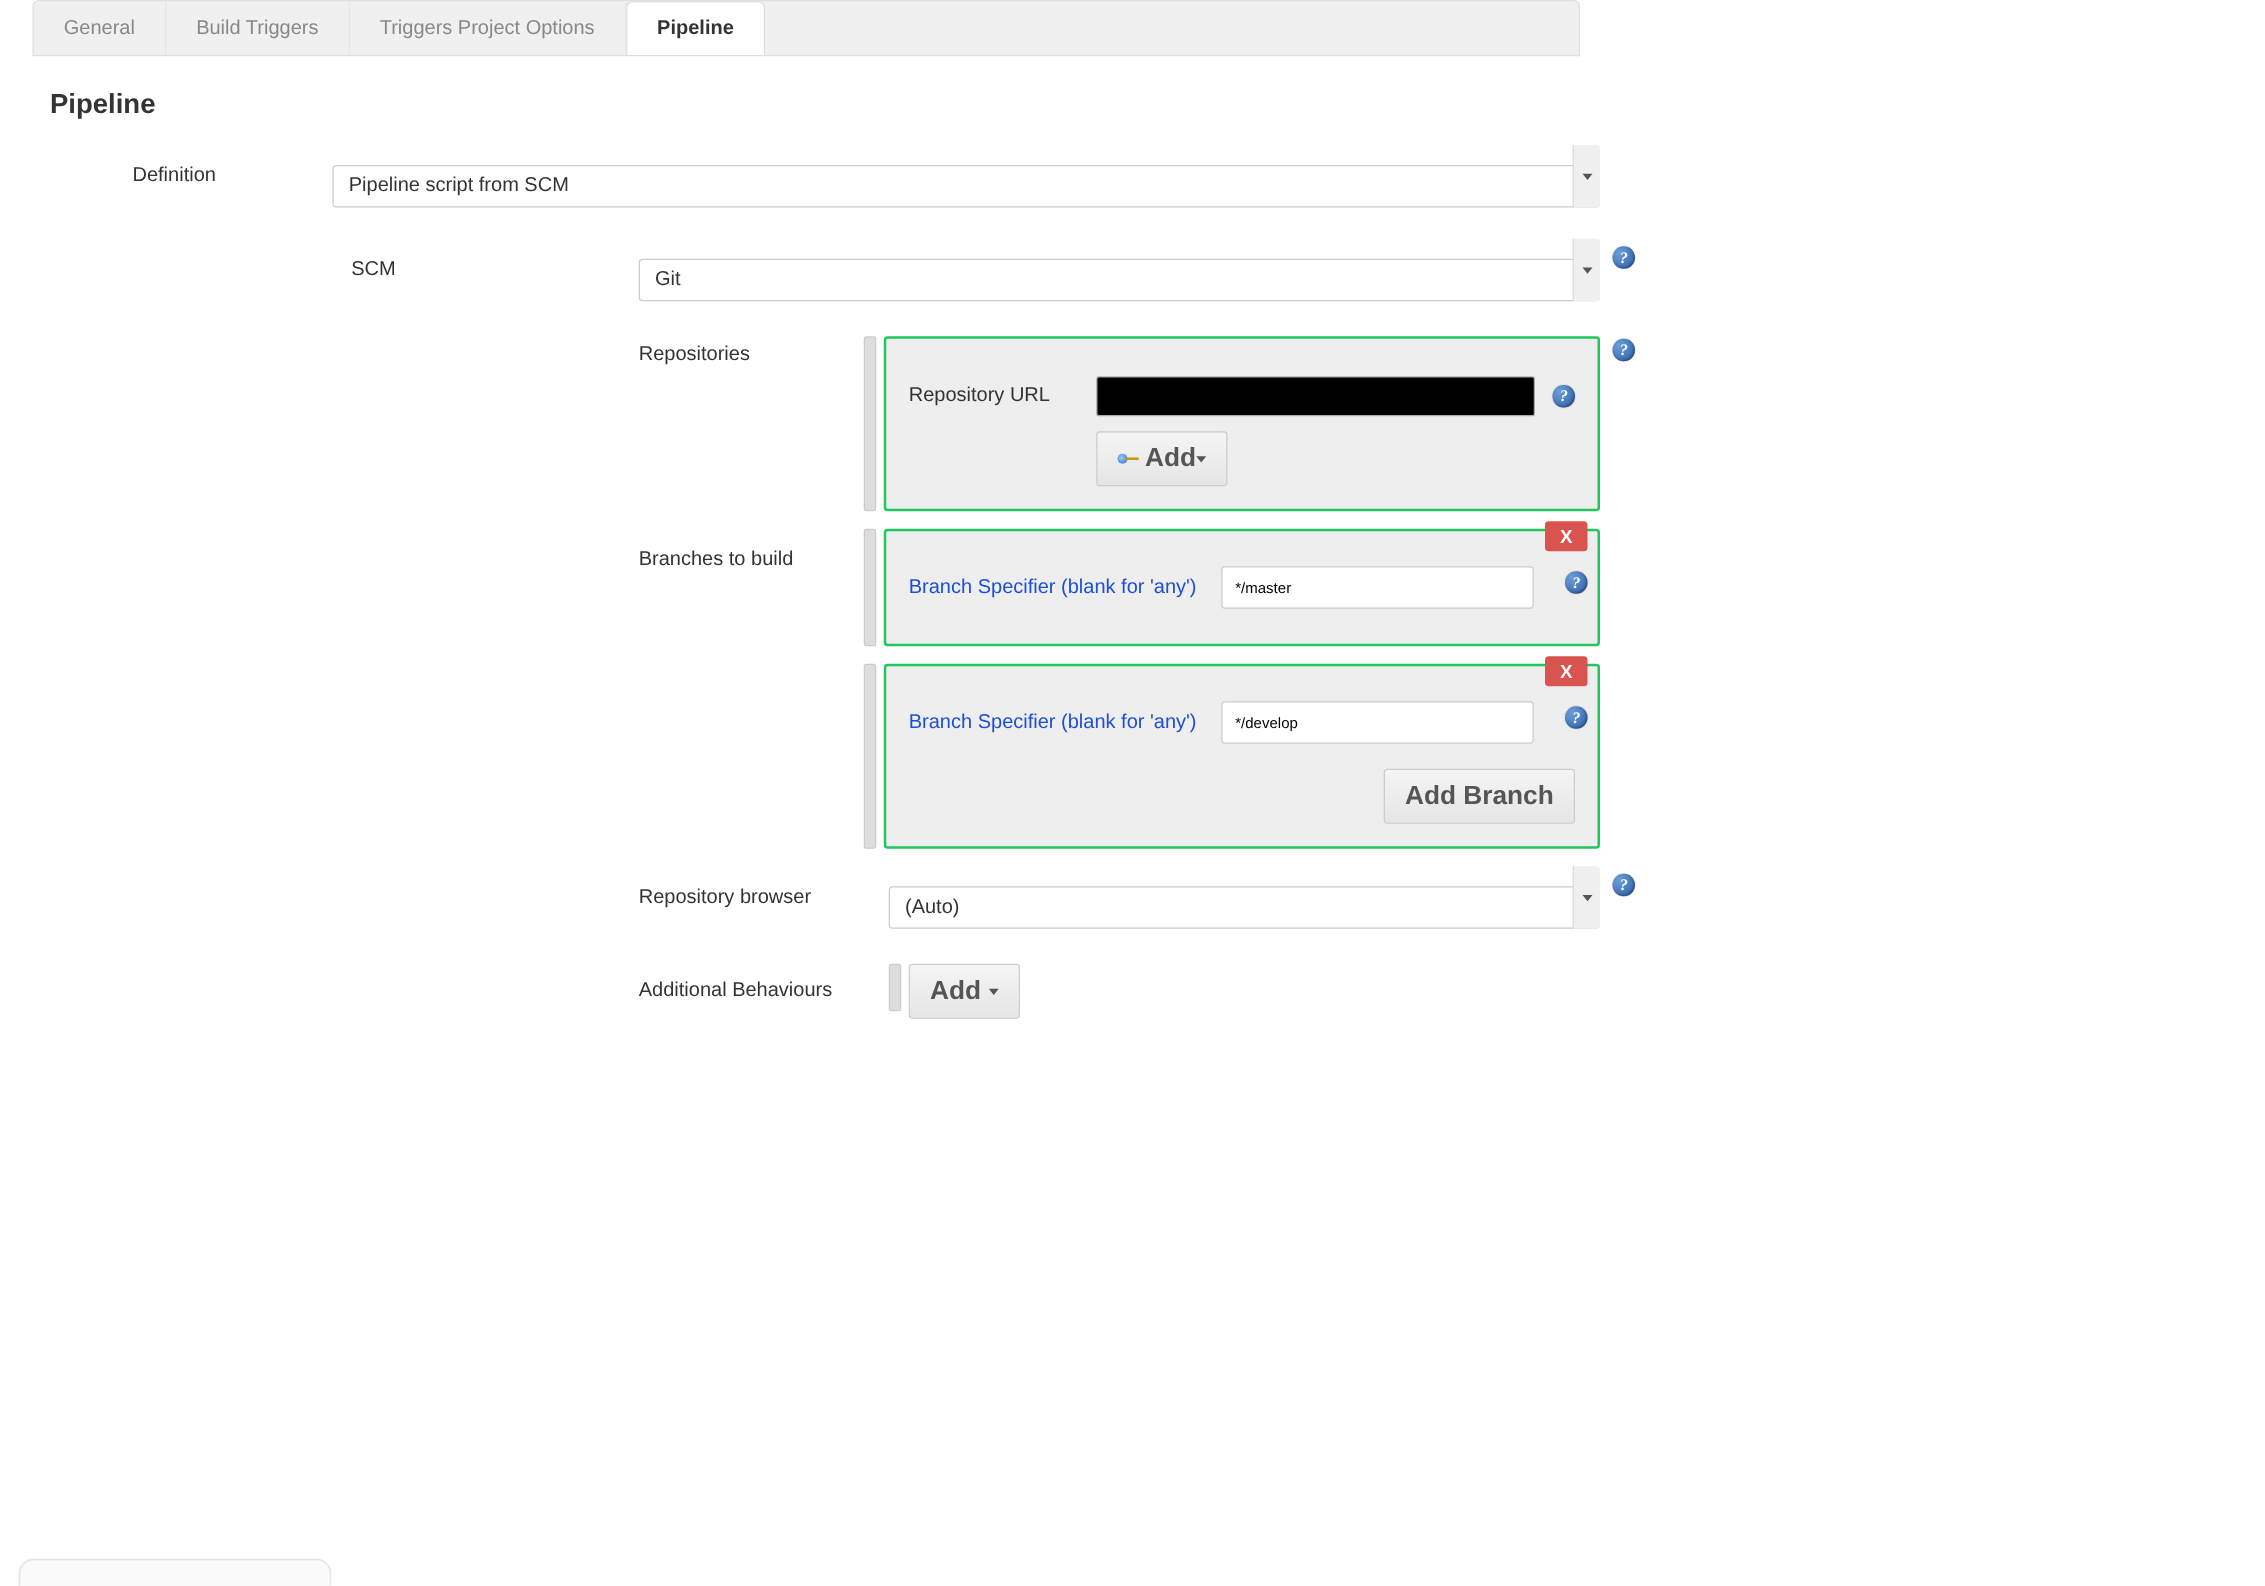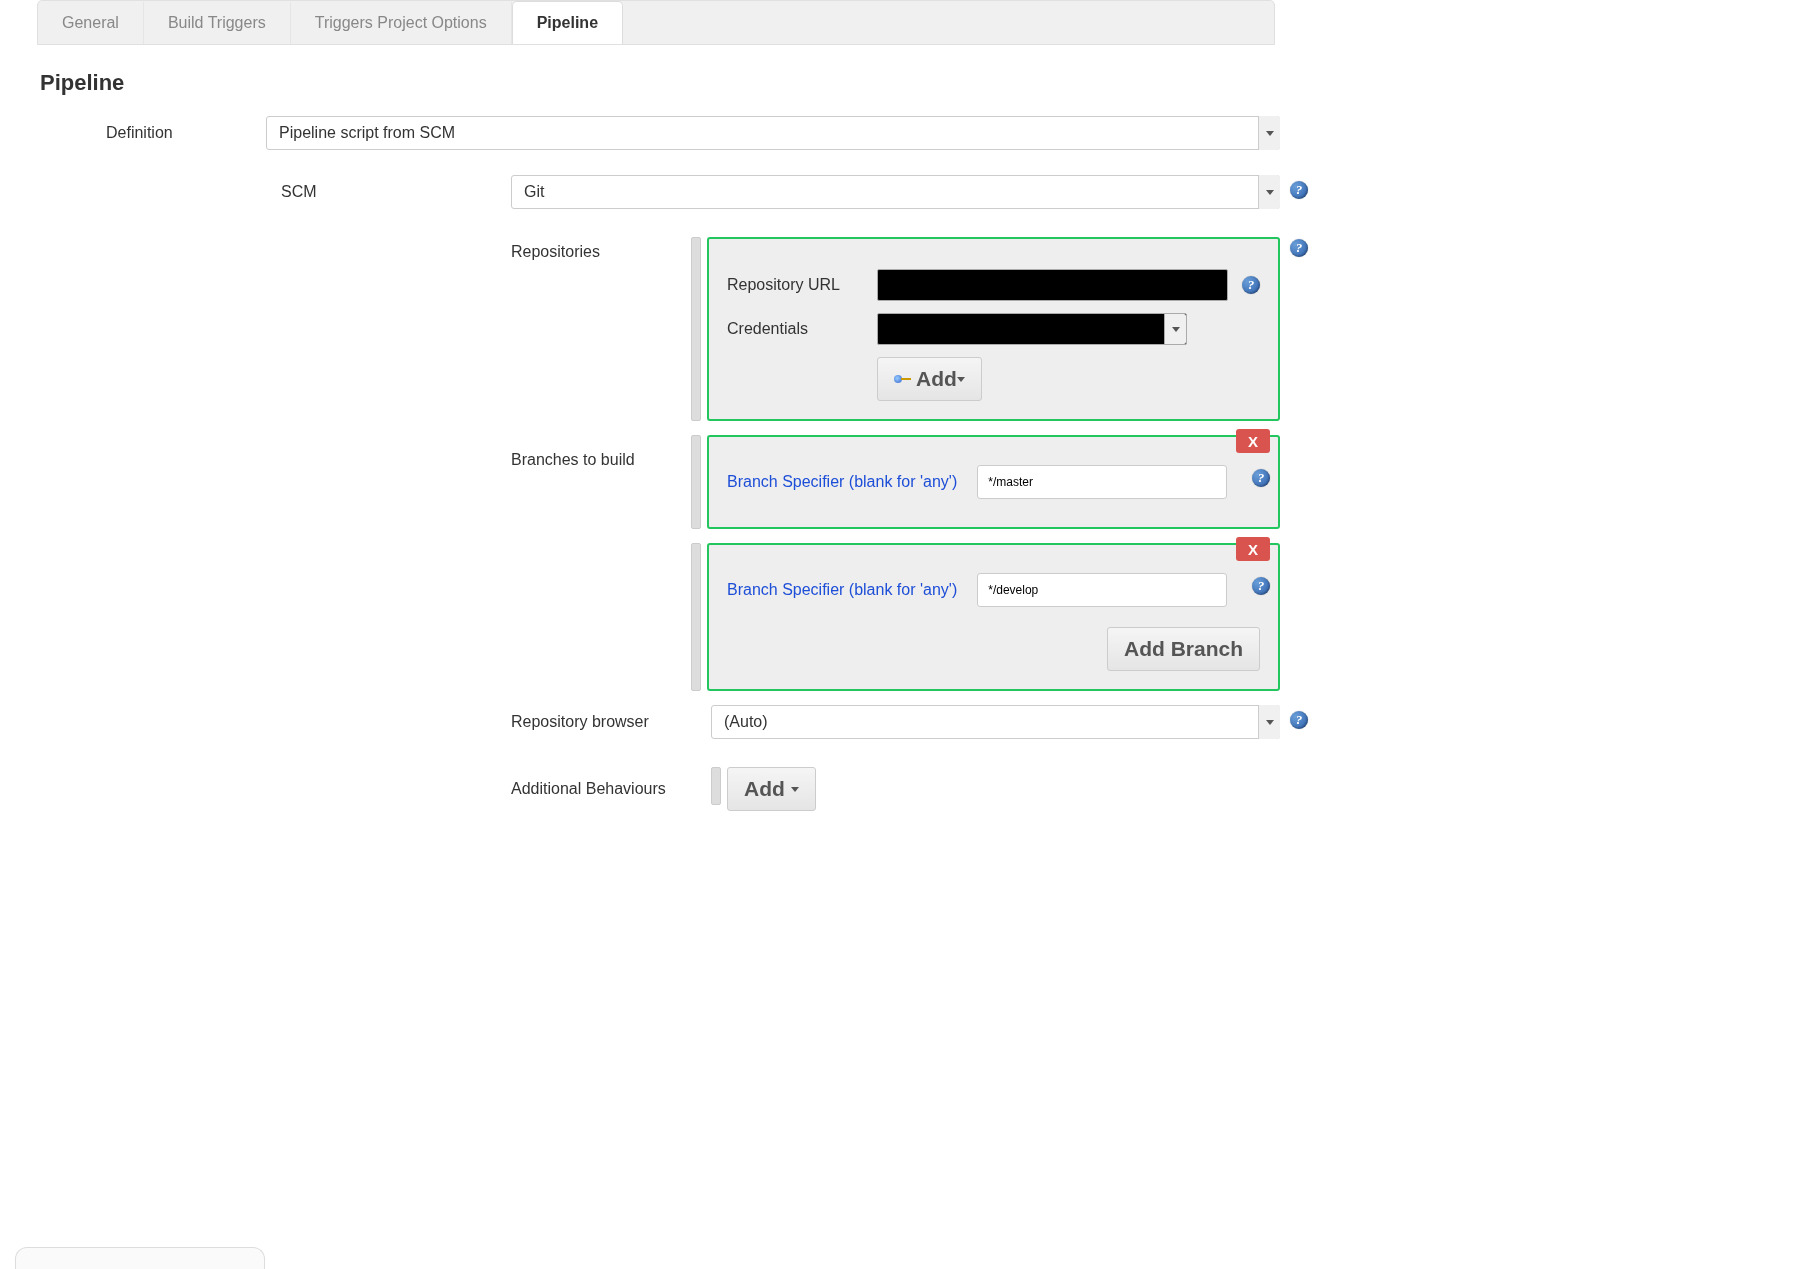--- a/index.html
+++ b/index.html
@@ -19,21 +19,21 @@
     width: 1280px;
   }
   
   .tab-bar {
     background: #f0f0f0;
     border: 1px solid #e0e0e0;
     border-radius: 5px 5px 0 0;
     display: flex;
     height: 45px;
     align-items: center;
-    margin-left: 17px;
+    margin-left: 6px;
     width: 1238px;
   }
   .tab {
     padding: 12px 24px;
     color: #888;
     cursor: pointer;
     border-right: 1px solid #e5e5e5;
     font-size: 16px;
   }
   .tab.active {
@@ -79,20 +79,21 @@
     height: 34px;
     border: 1px solid #ccc;
     border-radius: 3px;
     background: #fff;
     padding: 6px 30px 6px 12px;
     font-size: 16px;
     color: #333;
     display: flex;
     align-items: center;
     cursor: pointer;
+    margin-top: 16px;
   }
   .select-caret {
     position: absolute;
     right: 0;
     top: 0;
     height: 100%;
     width: 22px;
     border-left: 1px solid #ccc;
     background: #f0f0f0;
     display: flex;
@@ -343,30 +344,20 @@
     </div>
 
     <div class="panel-row indent-2" style="align-items:flex-start;">
       <div class="label label-repo" style="padding-top:6px;">Repositories</div>
       <div class="drag-handle"></div>
       <div class="panel" style="width:600px;">
         <div class="inner-row">
           <div class="inner-label">Repository URL</div>
           <div class="redacted-input"></div>
           <div class="help-icon" style="margin-left:14px;">?</div>
-        </div>
-        <div class="inner-row">
-          <div class="inner-label">Credentials</div>
-          <div class="cred-select-wrap">
-            <div class="cred-box">
-              <div class="cred-caret">
-                  <div class="caret-down"></div>
-                </div>
-            </div>
-          </div>
         </div>
         <div class="add-row">
           <button class="btn-grey">
             <span class="key-icon"></span>
             <span>Add</span>
             <span class="caret-down" style="margin-left:-6px;"></span>
           </button>
         </div>
       </div>
       <div class="help-icon" style="position:absolute; right:-28px; top:2px;">?</div>

